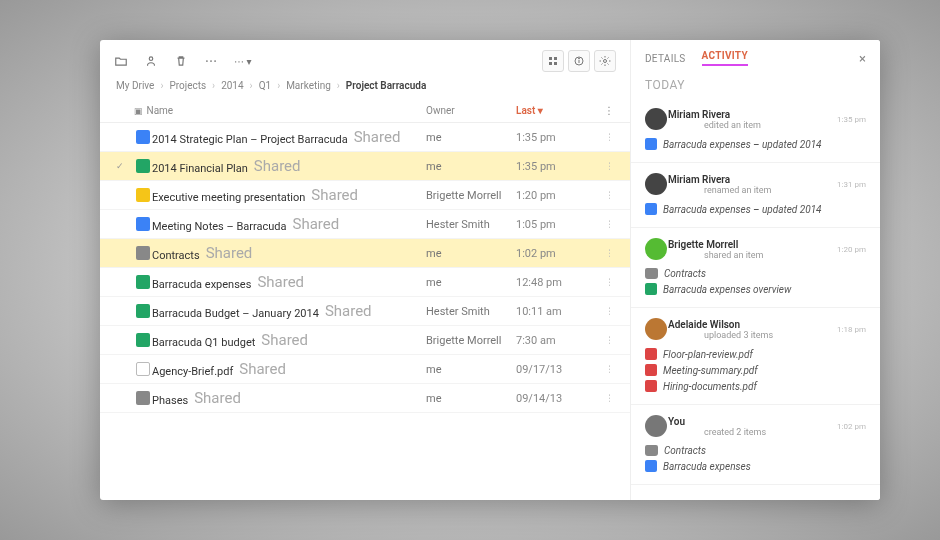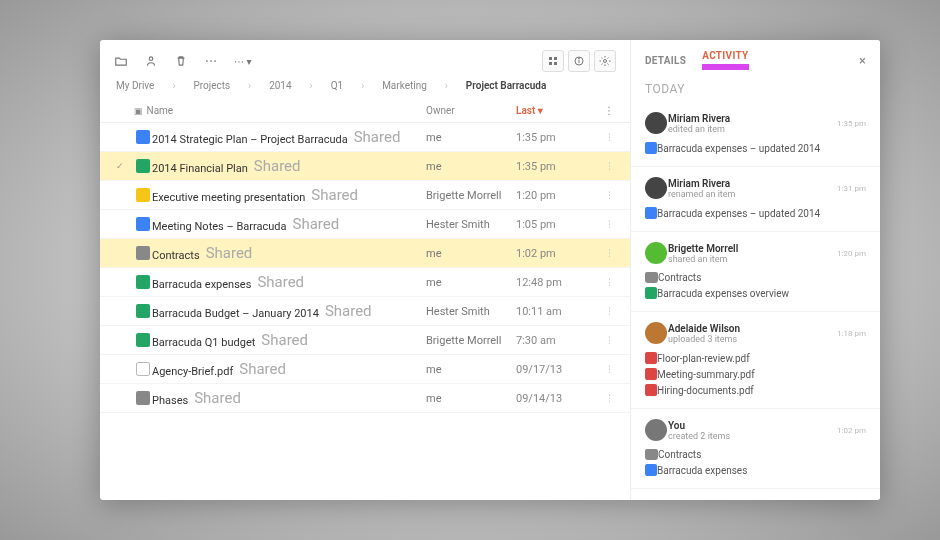--- a/index.html
+++ b/index.html
@@ -5,21 +5,21 @@
     * { margin: 0; padding: 0; box-sizing: border-box; font-family: -apple-system, BlinkMacSystemFont, "Segoe UI", Roboto, sans-serif; }
     body { width: 940px; height: 540px; background: radial-gradient(ellipse at center, #f5f5f5 0%, #999 100%); overflow: hidden; position: relative; }
     .window { position: absolute; left: 100px; top: 40px; right: 60px; bottom: 40px; background: #fff; border-radius: 3px; box-shadow: 0 4px 30px rgba(0,0,0,0.3); display: flex; overflow: hidden; }
     .main { flex: 1; display: flex; flex-direction: column; min-width: 0; }
     .toolbar { padding: 10px 14px 6px 14px; display: flex; align-items: center; gap: 16px; font-size: 11px; color: #666; }
     .toolbar .tool { color: #777; cursor: pointer; }
     .toolbar .tool svg { width: 14px; height: 14px; display: block; }
     .toolbar-right { margin-left: auto; display: flex; gap: 4px; }
     .tbtn { width: 22px; height: 22px; border: 1px solid #ddd; border-radius: 3px; background: #fafafa; display: flex; align-items: center; justify-content: center; font-size: 11px; color: #777; }
     .tbtn svg { width: 12px; height: 12px; }
-    .breadcrumb { padding: 2px 16px 10px 16px; font-size: 10px; color: #888; display: flex; gap: 18px; align-items: center; }
+    .breadcrumb { padding: 2px 16px 10px 16px; font-size: 10px; color: #888; display: flex; gap: 6px; align-items: center; }
     .breadcrumb span { white-space: nowrap; }
     .breadcrumb .sep { opacity: .5; }
     .listhdr { display: flex; align-items: center; padding: 4px 16px 6px 16px; font-size: 10px; color: #888; border-bottom: 1px solid #eee; }
     .listhdr .colname { flex: 1; display: flex; align-items: center; gap: 4px; padding-left: 18px; }
     .listhdr .colowner { width: 90px; }
     .listhdr .colmod { width: 80px; color: #d64; font-weight: 600; display: flex; gap: 2px; align-items: center; }
     .listhdr .colopt { width: 18px; text-align: right; }
     .filelist { flex: 1; overflow: auto; }
     .row { display: flex; align-items: center; padding: 5px 16px; font-size: 11px; border-bottom: 1px solid #f3f3f3; }
     .row.sel { background: #fff3bf; }
@@ -31,34 +31,34 @@
     .row .ow { width: 90px; color: #777; white-space: nowrap; overflow: hidden; text-overflow: ellipsis; }
     .row .md { width: 80px; color: #888; white-space: nowrap; }
     .row .op { width: 18px; text-align: right; color: #bbb; font-size: 9px; }
     .fi.blue { background: #3b82f6; }
     .fi.yellow { background: #f5c518; }
     .fi.green { background: #22a565; }
     .fi.folder { background: #888; border-radius: 2px 2px 3px 3px; position: relative; }
     .fi.gray { background: transparent; border: 1px solid #bbb; color: #999; }
     .side { width: 250px; border-left: 1px solid #eee; display: flex; flex-direction: column; min-width: 0; background: #fff; }
     .side-tabs { display: flex; gap: 16px; padding: 10px 14px 4px 14px; font-size: 10px; align-items: center; }
-    .tab { color: #888; letter-spacing: .03em; cursor: pointer; font-weight: bold; }
-    .tab.active { color: #d64; font-weight: 700; border-bottom: 6px solid #d946ef; padding-bottom: 3px; }
+    .tab { color: #888; letter-spacing: .03em; cursor: pointer; }
+    .tab.active { color: #d64; font-weight: 700; border-bottom: 2px solid #d946ef; padding-bottom: 3px; }
     .side-close { margin-left: auto; color: #888; font-size: 13px; cursor: pointer; }
     .side-sub { padding: 8px 14px 6px 14px; font-size: 12px; color: #aaa; text-transform: uppercase; letter-spacing: .04em; }
     .feed { flex: 1; overflow: auto; }
     .card { padding: 10px 14px 12px 14px; border-bottom: 1px solid #f1f1f1; font-size: 10px; }
     .card-head { display: flex; align-items: center; gap: 1px; }
     .avatar { width: 22px; height: 22px; border-radius: 50%; background: #777; flex: 0 0 auto; display: flex; align-items: center; justify-content: center; color: #fff; font-size: 10px; }
     .who { flex: 1; }
     .who .p { color: #333; font-weight: 600; font-size: 10px; }
-    .who .a { color: #999; font-size: 9px; }
+    .who .a { color: #999; font-size: 9px; margin-left: 36px; }
     .card-time { color: #bbb; font-size: 8px; }
     .card-body { margin-top: 8px; display: flex; flex-direction: column; gap: 4px; }
-    .att { display: flex; align-items: center; color: #555; }
+    .att { display: flex; align-items: center; gap: 6px; color: #555; font-style: italic; }
     .att .aic { width: 12px; height: 12px; border-radius: 2px; background: #3b82f6; flex: 0 0 auto; }
     .att .aic.folder { background: #888; width: 13px; height: 11px; border-radius: 2px 2px 3px 3px; }
     .att .aic.pdf { background: #d44; }
     .att .aic.green { background: #22a565; }
     .att .aic.blue { background: #3b82f6; }
   </style>
 </head>
 <body>
 
 <div class="window">

